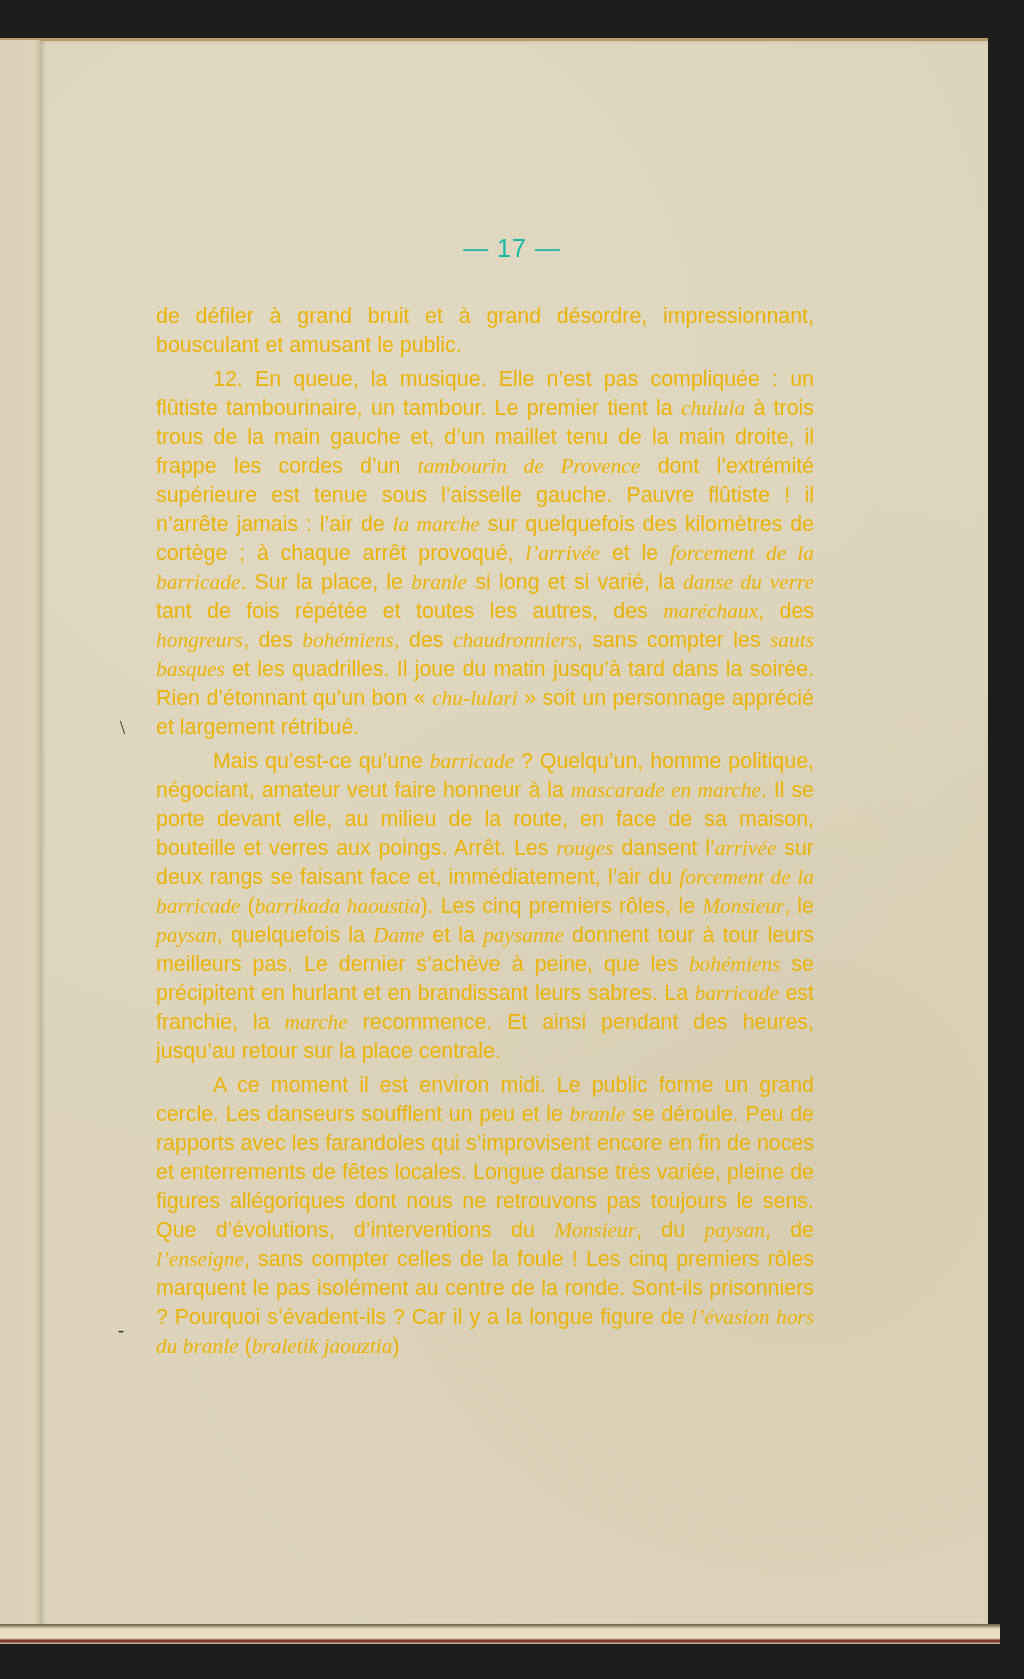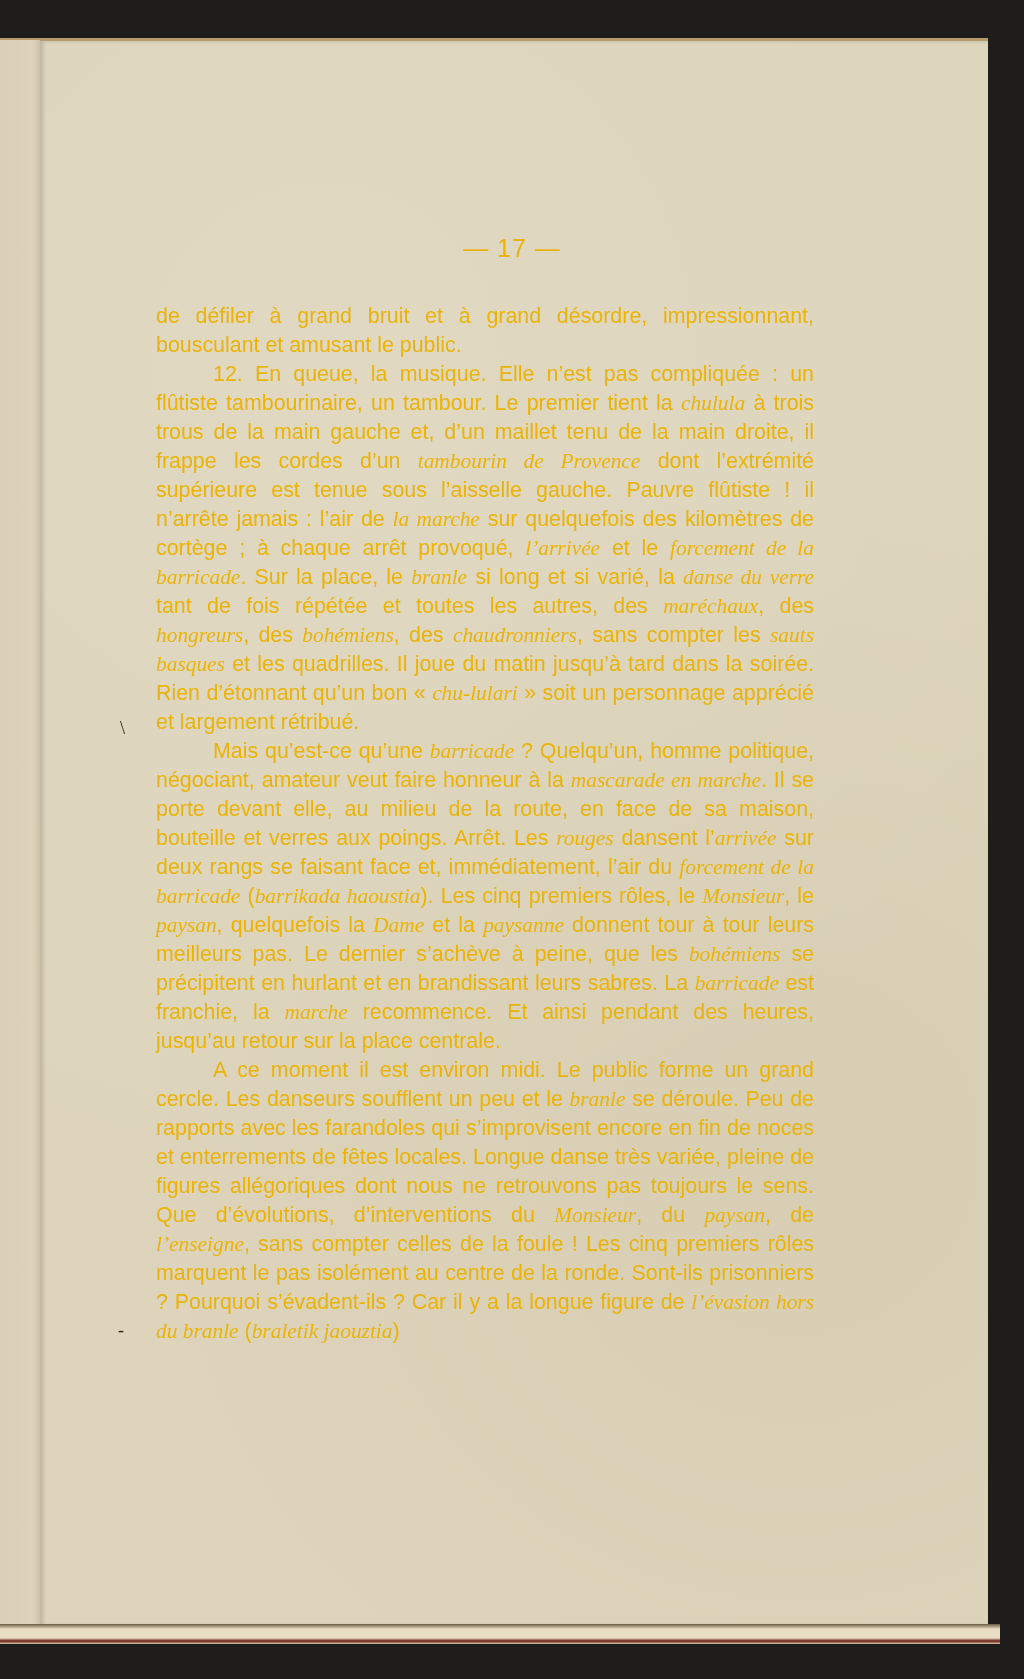--- a/index.html
+++ b/index.html
@@ -22,32 +22,32 @@
       radial-gradient(circle at 80% 70%, rgba(120,100,60,0.06), rgba(0,0,0,0) 50%);
     border-top: 3px solid #b89a6a;
     box-shadow: inset 3px 0 4px rgba(0,0,0,0.15);
   }
   .bottom-edge {
     position: absolute; left: 0; top: 1624px; width: 1000px; height: 20px;
     background: linear-gradient(180deg, #6a5a45 0%, #e8dcc2 25%, #eadfc6 70%, #6b1d18 85%, #d6caa9 100%);
   }
   .page-number {
     position: absolute; left: 0; width: 100%; top: 234px;
-    text-align: center; font-size: 25px; color: #eab308;
+    text-align: center; font-size: 25px; color: #14b8a6;
     font-family: "Liberation Sans", "DejaVu Sans", sans-serif;
     letter-spacing: 1px;
   }
   .text-block {
     position: absolute; left: 156px; top: 302px; width: 658px;
     color: #eab308; font-size: 21.4px; line-height: 29px;
     text-align: justify;
     font-family: "Liberation Sans Narrow", "Liberation Sans", sans-serif;
   }
   .text-block p { margin: 0; }
-  .text-block p.indent { text-indent: 57px; }
+  .text-block p.indent { text-indent: 57px; margin-top: 5px; }
   .text-block i { font-family: "Liberation Serif", serif; font-style: italic; }
   .mark {
     position: absolute; color: #2a241c; font-size: 18px;
   }
 </style>
 </head>
 <body>
 
 <div class="left-page"></div>
 <div class="page"></div>

